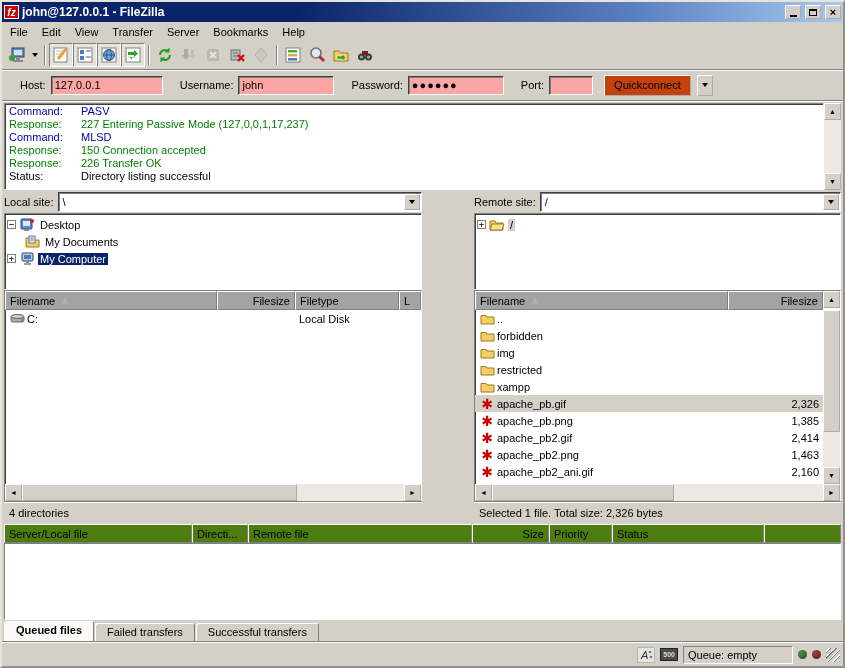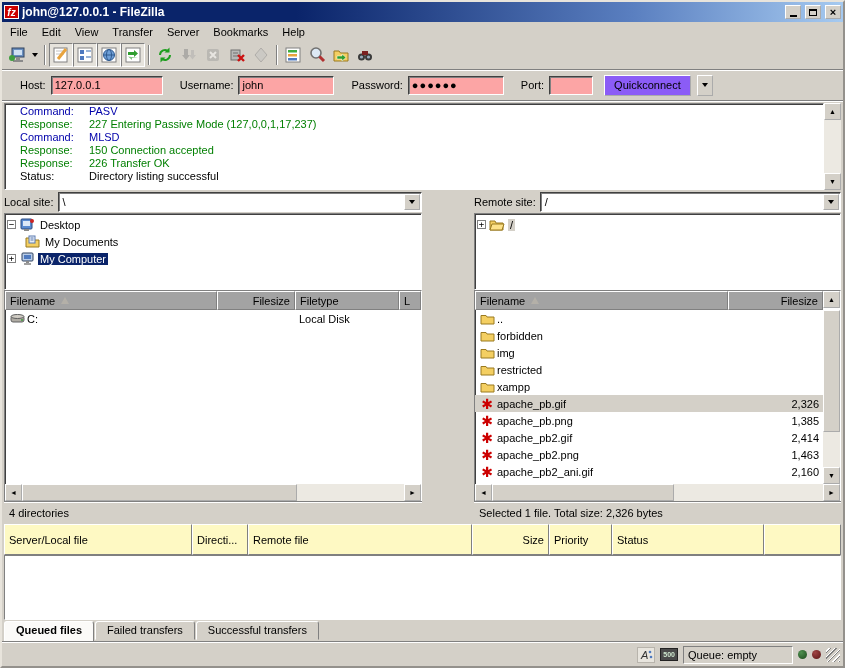--- a/index.html
+++ b/index.html
@@ -26,28 +26,28 @@
   .tbtn.disabled svg{filter:grayscale(1) opacity(.45);}
   .tsep{width:0;height:20px;border-left:1px solid #808080;border-right:1px solid #fff;margin:0 3px;}
   .dd-arrow{width:0;height:0;border-left:3px solid transparent;border-right:3px solid transparent;border-top:4px solid #000;}
   .tbtn-dd{width:12px;height:24px;display:flex;align-items:center;justify-content:center;}
 
   
   .quickbar{height:31px;flex:none;display:flex;align-items:center;gap:5px;padding:0 18px;border-bottom:1px solid #808080;box-shadow:0 1px 0 #fff;}
   .qlabel{white-space:nowrap;}
   .tfield{height:19px;border:1px solid;border-color:#404040 #fff #fff #404040;box-shadow:inset 1px 1px 0 #808080;background:#fca5a5;padding:1px 3px;font-size:11px;outline:none;}
   .w-host{width:112px;}.w-user{width:96px;}.w-pass{width:96px;letter-spacing:1px;}.w-port{width:44px;}
-  .qc-btn{height:21px;background:#8b5cf6;border:1px outset #fff;padding:2px 9px;font-size:11px;}
+  .qc-btn{height:21px;background:#c2410c;border:1px outset #fff;padding:2px 9px;font-size:11px;}
   .qc-dd{width:16px;height:21px;background:#d4d0c8;border:1px outset #fff;display:flex;align-items:center;justify-content:center;margin-left:1px;}
 
   
   .log-wrap{height:87px;flex:none;display:flex;margin:2px 2px 1px 2px;}
   .log{flex:1;background:#fff;border:1px solid;border-color:#808080 #fff #fff #808080;box-shadow:inset 1px 1px 0 #404040;padding:1px 0;overflow:hidden;}
   .log-line{display:flex;height:13px;line-height:13px;}
-  .log-label{width:84px;flex:none;padding-left:15px;}
+  .log-label{width:76px;flex:none;padding-left:4px;}
   .t-command{color:#0000aa;}.t-response{color:#007f00;}.t-status{color:#000;}
 
   
   .sb-v{width:17px;flex:none;background:#ece9e2;display:flex;flex-direction:column;}
   .sb-h{height:17px;flex:none;background:#ece9e2;display:flex;}
   .sb-btn{width:17px;height:17px;flex:none;background:#d4d0c8;border:1px outset #fff;display:flex;align-items:center;justify-content:center;font-size:7px;color:#000;line-height:1;}
   .sb-thumb-v{background:#d4d0c8;border:1px outset #fff;width:17px;}
   .sb-thumb-h{background:#d4d0c8;border:1px outset #fff;height:17px;}
   .sb-track{flex:1;display:flex;}
   .sb-track.v{flex-direction:column;}
@@ -79,24 +79,24 @@
   .cell{padding:0 4px;display:flex;align-items:center;gap:2px;overflow:hidden;white-space:nowrap;}
   .num{justify-content:flex-end;}
   .lc-name{width:212px;flex:none;}.lc-size{width:78px;flex:none;}.lc-type{width:104px;flex:none;}.lc-last{flex:1;}
   .rc-name{flex:1;}.rc-size{width:95px;flex:none;}
   .file-ic{width:16px;height:15px;flex:none;display:flex;align-items:center;justify-content:center;}
   .red-splat{color:#cc0000;font-size:14px;font-weight:bold;line-height:1;}
   .status-mini{height:20px;flex:none;display:flex;align-items:center;padding:2px 5px;border-top:1px solid #fff;box-shadow:0 -1px 0 #808080;}
 
   
   .queue{flex:1;display:flex;flex-direction:column;margin:2px 2px 0 2px;min-height:0;}
-  .q-header{height:31px;flex:none;display:flex;background:#fef9c3;}
+  .q-header{height:19px;flex:none;display:flex;background:#4d7c0f;}
   .qc1{width:188px;flex:none;}.qc2{width:56px;flex:none;}.qc3{width:224px;flex:none;}.qc4{width:77px;flex:none;padding-left:37px;}.qc5{width:63px;flex:none;}.qc6{width:152px;flex:none;}.qc7{flex:1;}
   .q-body{flex:1;background:#fff;border:1px solid;border-color:#808080 #fff #fff #808080;}
-  .tabs{height:22px;flex:none;display:flex;align-items:flex-start;padding:1px 0 0 2px;gap:1px;}
+  .tabs{height:22px;flex:none;display:flex;align-items:flex-end;padding:1px 0 0 2px;gap:1px;}
   .tab{height:19px;padding:2px 11px;background:#d4d0c8;border:1px solid;border-color:#fff #808080 #d4d0c8 #fff;border-radius:3px 3px 0 0;white-space:nowrap;}
   .tab.active{height:21px;background:#fbfaf8;font-weight:bold;border-bottom-color:#fbfaf8;}
 
   
   .statusbar{height:24px;flex:none;display:flex;align-items:center;justify-content:flex-end;gap:5px;padding:2px 3px;border-top:1px solid #fff;box-shadow:0 -1px 0 #808080;}
   .sb-ic{width:18px;height:16px;display:flex;align-items:center;justify-content:center;border:1px solid #b8b4ac;background:#e8e5de;}
   .speed-badge{background:#4a4a4a;color:#cfe8cf;font-size:7px;font-weight:bold;padding:2px 2px;line-height:1;border:1px solid #222;}
   .queue-box{width:110px;height:18px;border:1px solid;border-color:#808080 #fff #fff #808080;display:flex;align-items:center;padding:0 4px;}
   .led{width:9px;height:9px;border-radius:50%;}
   .led.green{background:radial-gradient(circle at 35% 30%,#4f8f4f,#1c4a1c);}

